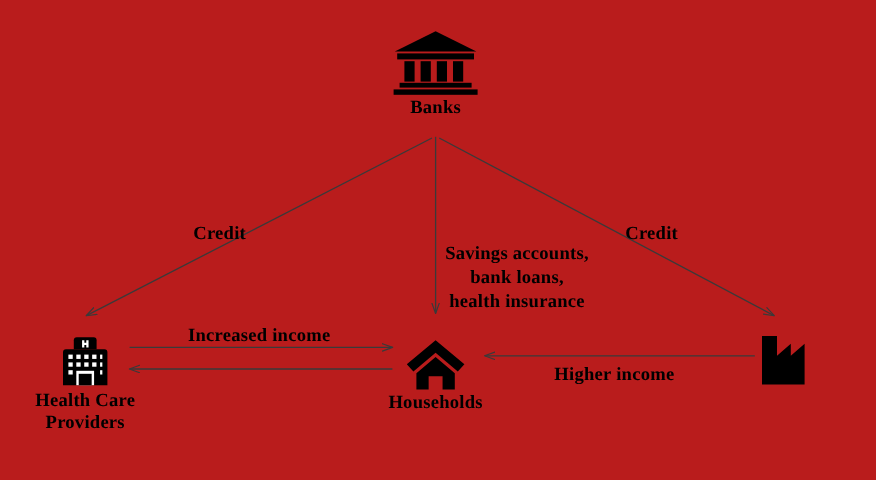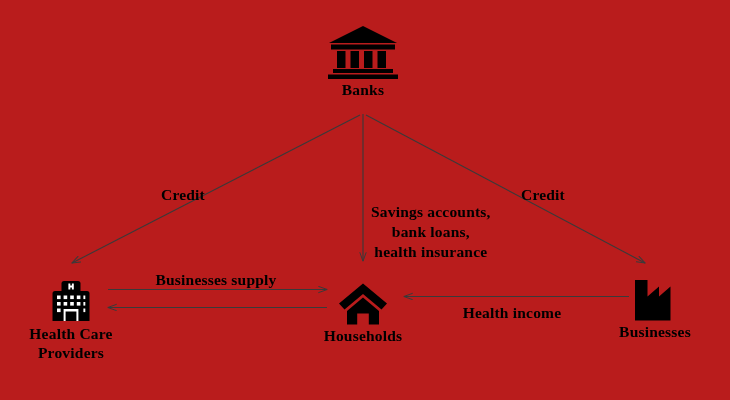--- a/index.html
+++ b/index.html
@@ -144,29 +144,28 @@
     <span class="node-label">Households</span>
   </div>
 
   <div class="node" style="left:605px; top:278px; width:100px;">
     <span class="node-icon">
       <svg width="46" height="44" viewBox="0 0 46 44" xmlns="http://www.w3.org/2000/svg">
 
         <path d="M3 2 H15.5 V18.5 L27 8.5 V18.5 L38.5 8.5 V42.5 H3 Z" fill="#000000"></path>
       </svg>
     </span>
-    <span class="node-label">Businesses</span>
   </div>
 
   <div class="edge-label el-center" style="left:183px; top:185px;">Credit</div>
 
   <div class="edge-label el-center" style="left:543px; top:185px;">Credit</div>
 
   <div class="edge-label el-left" style="left:371px; top:202px;">Savings accounts,
 bank loans,
 health insurance</div>
 
-  <div class="edge-label el-center" style="left:216px; top:270px;">Businesses supply</div>
+  <div class="edge-label el-center" style="left:216px; top:270px;">Increased income</div>
 
 
-  <div class="edge-label el-center" style="left:512px; top:303px;">Health income</div>
+  <div class="edge-label el-center" style="left:512px; top:303px;">Higher income</div>
 
 </div>
 
 </body></html>

